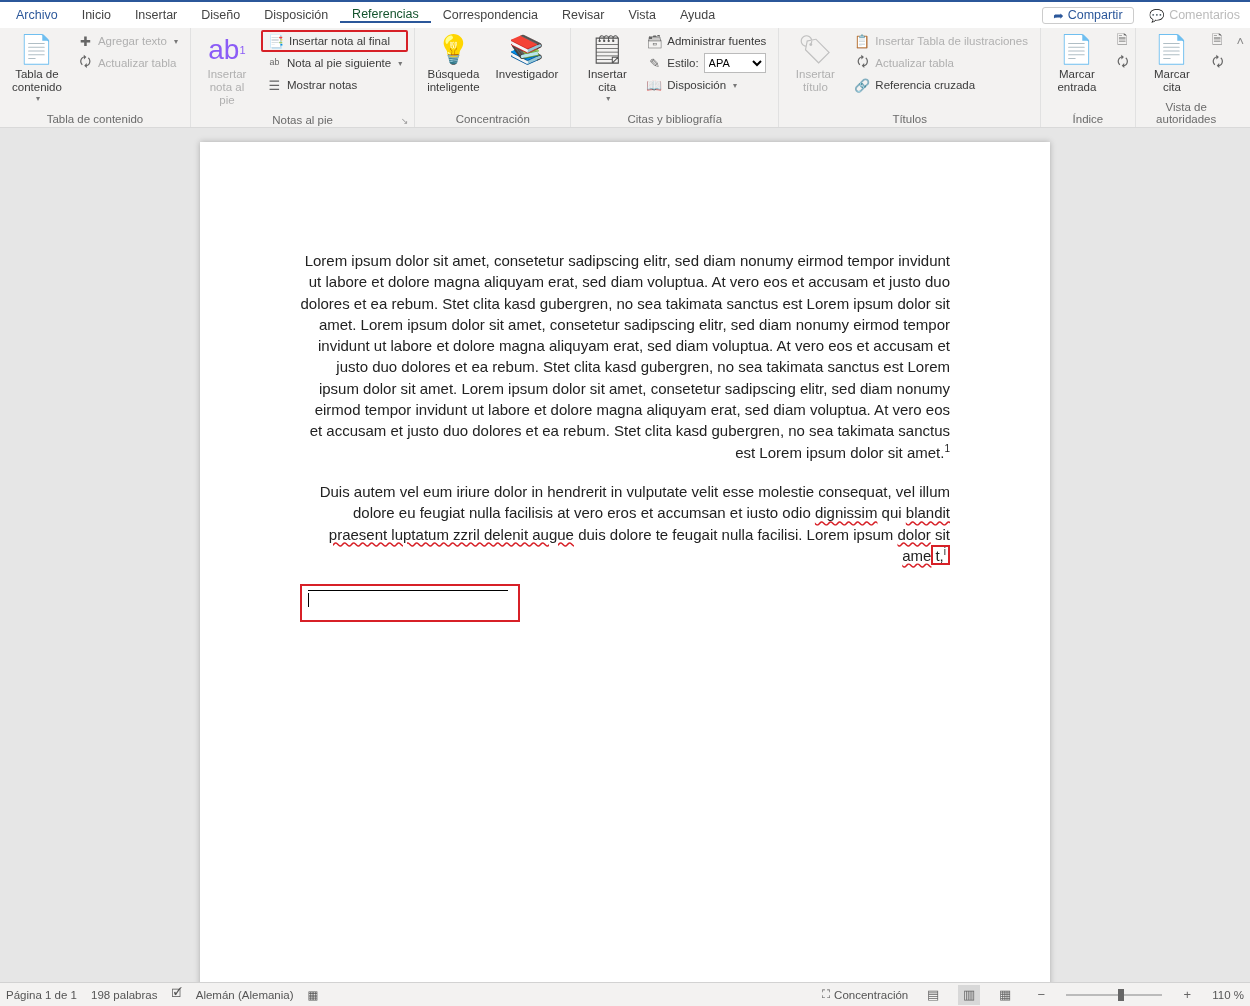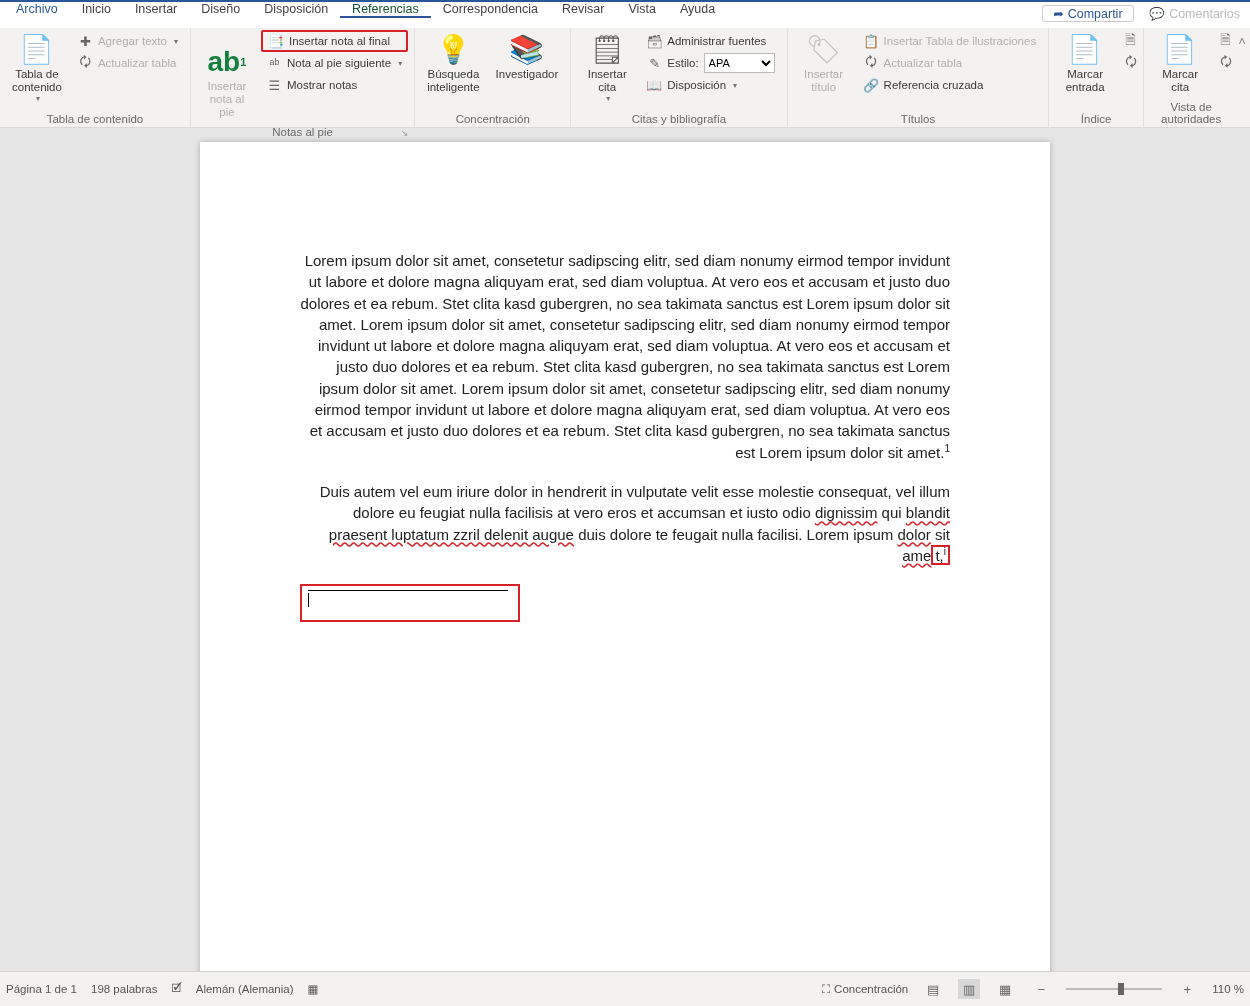--- a/index.html
+++ b/index.html
@@ -1,19 +1,19 @@
 <!DOCTYPE html>
 <html><head>
 <meta charset="utf-8">
 <style>
 * { margin: 0; padding: 0; box-sizing: border-box; font-family: "Segoe UI", Arial, sans-serif; }
 body { background: #e6e6e6; width: 1250px; height: 1006px; overflow: hidden; display: flex; flex-direction: column; }
 
 
-.tabs { background: #fff; border-top: 2px solid #2b579a; height: 28px; display: flex; align-items: flex-start; font-size: 12.5px; padding-left: 4px; }
+.tabs { background: #fff; border-top: 2px solid #2b579a; height: 28px; display: flex; align-items: center; font-size: 12.5px; padding-left: 4px; }
 .tab { padding: 0 12px; display: flex; align-items: center; color: #444; cursor: default; }
 .tab.file { color: #2b579a; }
 .tab.active { border-bottom: 2.5px solid #2b579a; color: #14532d; font-weight: 400; }
 .tabs-right { margin-left: auto; display: flex; align-items: stretch; }
 .tabs-right .share { color: #2b579a; display: flex; align-items: center; padding: 0 10px; gap: 4px; border: 1px solid #ccc; border-radius: 3px; margin: 3px 6px; }
 .tabs-right .comments { color: #bbb; display: flex; align-items: center; padding: 0 10px; gap: 4px; }
 
 
 .ribbon { background: #f3f2f1; border-bottom: 1px solid #d9d9d9; height: 100px; display: flex; align-items: stretch; font-size: 11.5px; color: #3b3b3b; }
 .group { display: flex; flex-direction: column; border-right: 1px solid #e1e1e1; padding: 2px 6px 0 6px; }
@@ -21,35 +21,35 @@
 .group-label { text-align: center; color: #6a6a6a; font-size: 11.5px; padding: 4px 0 2px 0; position: relative; }
 .group-label .launcher { position: absolute; right: 0; bottom: 2px; font-size: 9px; color: #999; }
 .big-btn { display: flex; flex-direction: column; align-items: center; justify-content: flex-start; padding: 2px 6px; min-width: 60px; line-height: 1.15; text-align: center; }
 .big-btn .glyph { font-size: 28px; height: 36px; display: flex; align-items: center; justify-content: center; color: #555; }
 .small-btn { display: flex; align-items: center; gap: 5px; padding: 2px 6px; height: 22px; white-space: nowrap; }
 .small-btn.dim { color: #b0b0b0; }
 .sq { width: 15px; height: 15px; display: inline-flex; align-items: center; justify-content: center; font-size: 13px; color: #666; }
 .stack { display: flex; flex-direction: column; gap: 0; }
 .highlight-red { border: 2.5px solid #d72027; border-radius: 2px; }
 .dropdown { font-size: 8px; margin-left: 2px; color: #777; }
-select.style-sel { font-size: 11px; border: 1px solid #bbb; height: 20px; width: 71px; background: #fff; }
+select.style-sel { font-size: 11px; border: 1px solid #bbb; height: 20px; width: 62px; background: #fff; }
 
 
 .doc-area { flex: 1; overflow: auto; display: flex; justify-content: center; padding-top: 14px; }
 .page { width: 850px; min-height: 1000px; background: #fff; box-shadow: 0 0 6px rgba(0,0,0,.25); padding: 108px 100px 120px 100px; font-family: Calibri, Arial, sans-serif; font-size: 15px; color: #222; line-height: 1.42; }
 .page p { margin-bottom: 18px; text-align: right; }
 .endnote-mark { font-size: 10px; vertical-align: super; }
 .endnote-mark-box { border: 2.5px solid #d72027; padding: 0 2px; display: inline-block; line-height: 1; }
 .endnote-sep-box { border: 2.5px solid #d72027; width: 220px; height: 38px; padding: 2px 6px; display: flex; flex-direction: column; justify-content: flex-start; }
 .endnote-sep-box .hr { border-top: 1px solid #000; width: 200px; margin-top: 2px; }
 .endnote-sep-box .cursor { width: 1px; height: 14px; background: #000; margin-top: 2px; }
 .spellline { text-decoration: underline wavy #d72027; text-underline-offset: 2px; }
 
 
-.status { background: #f3f2f1; border-top: 1px solid #d2d2d2; height: 35px; display: flex; align-items: center; font-size: 11.5px; color: #555; padding: 0 6px; gap: 14px; }
+.status { background: #f3f2f1; border-top: 1px solid #d2d2d2; height: 24px; display: flex; align-items: center; font-size: 11.5px; color: #555; padding: 0 6px; gap: 14px; }
 .status .sp { flex: 1; }
 .status .view-btn { width: 22px; height: 20px; display: flex; align-items: center; justify-content: center; font-size: 13px; color: #666; }
 .status .view-btn.active { background: #d8d8d8; }
 .zoom-track { width: 96px; height: 2px; background: #bbb; position: relative; }
 .zoom-track .thumb { width: 6px; height: 12px; background: #666; position: absolute; top: -5px; left: 52px; }
 </style>
 </head>
 <body>
 
 <div class="tabs">
@@ -96,21 +96,21 @@
           <span>Actualizar tabla</span>
         </div>
       </div>
     </div>
     <div class="group-label">Tabla de contenido</div>
   </div>
 
   <div class="group">
     <div class="group-body">
       <div class="big-btn dim" style="color:#b0b0b0">
-        <span class="glyph" style="font-weight:700;color:#15803d;margin-top:12px;">
+        <span class="glyph" style="font-weight:400;color:#8b5cf6;">
           <span>ab</span>
             <sup style="font-size:11px">1</sup>
         </span>
         <span style="white-space:pre-line">Insertar
 nota al pie</span>
       </div>
       <div class="stack">
         <div class="small-btn highlight-red">
           <span class="sq">📑</span>
           <span>Insertar nota al final</span>

